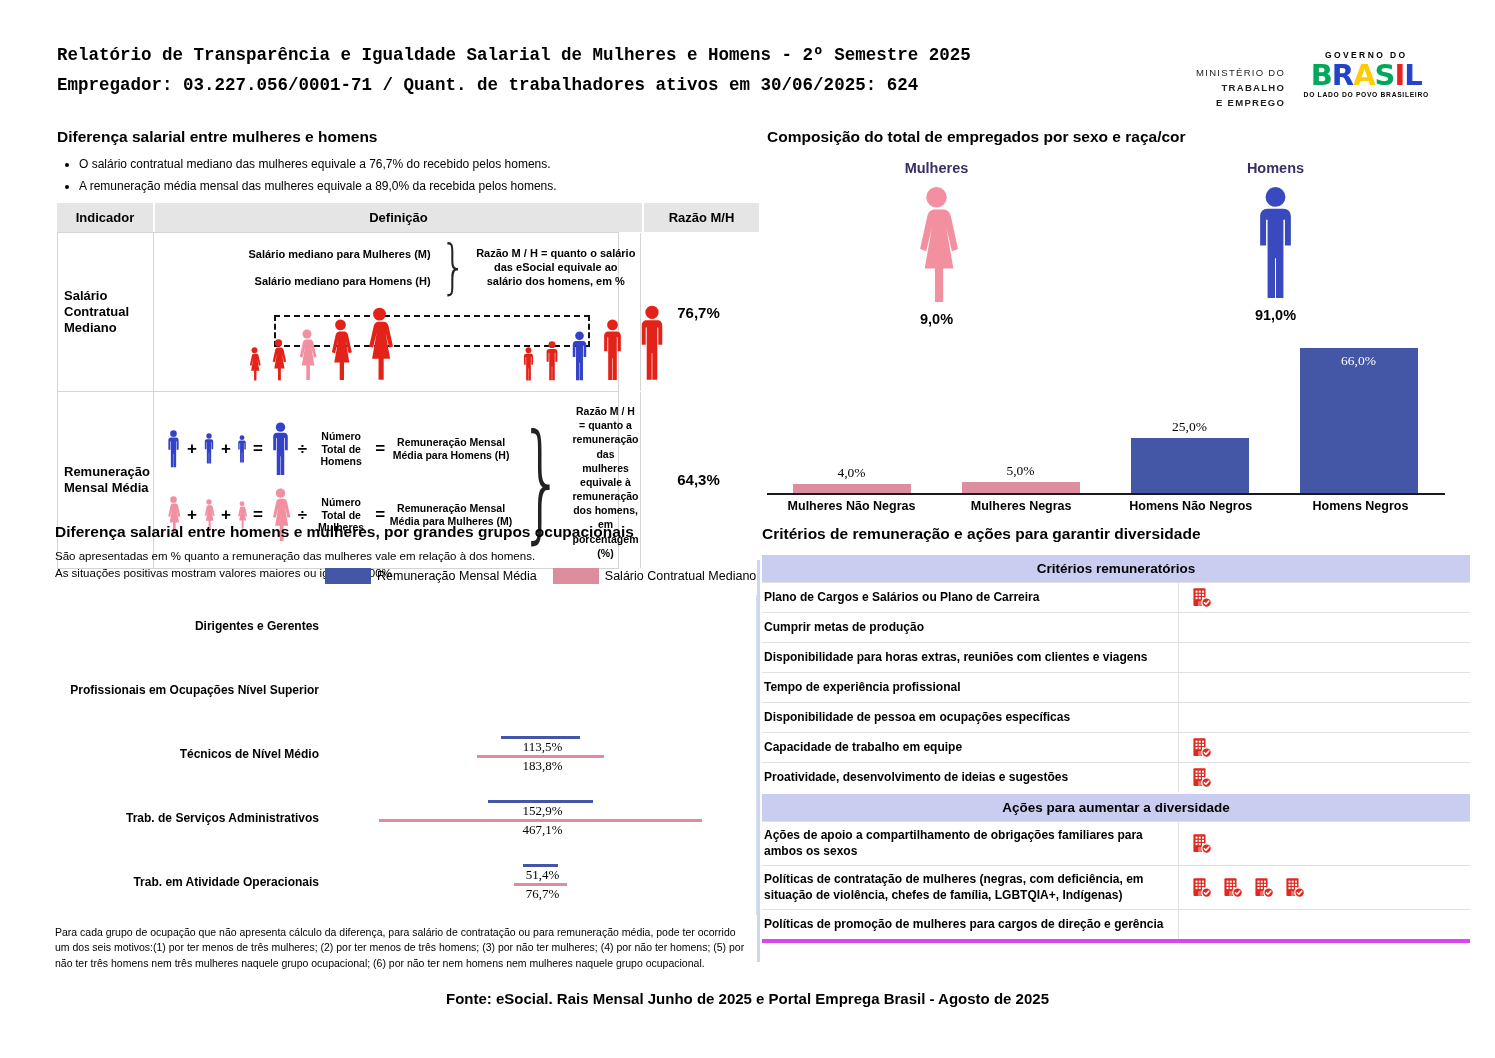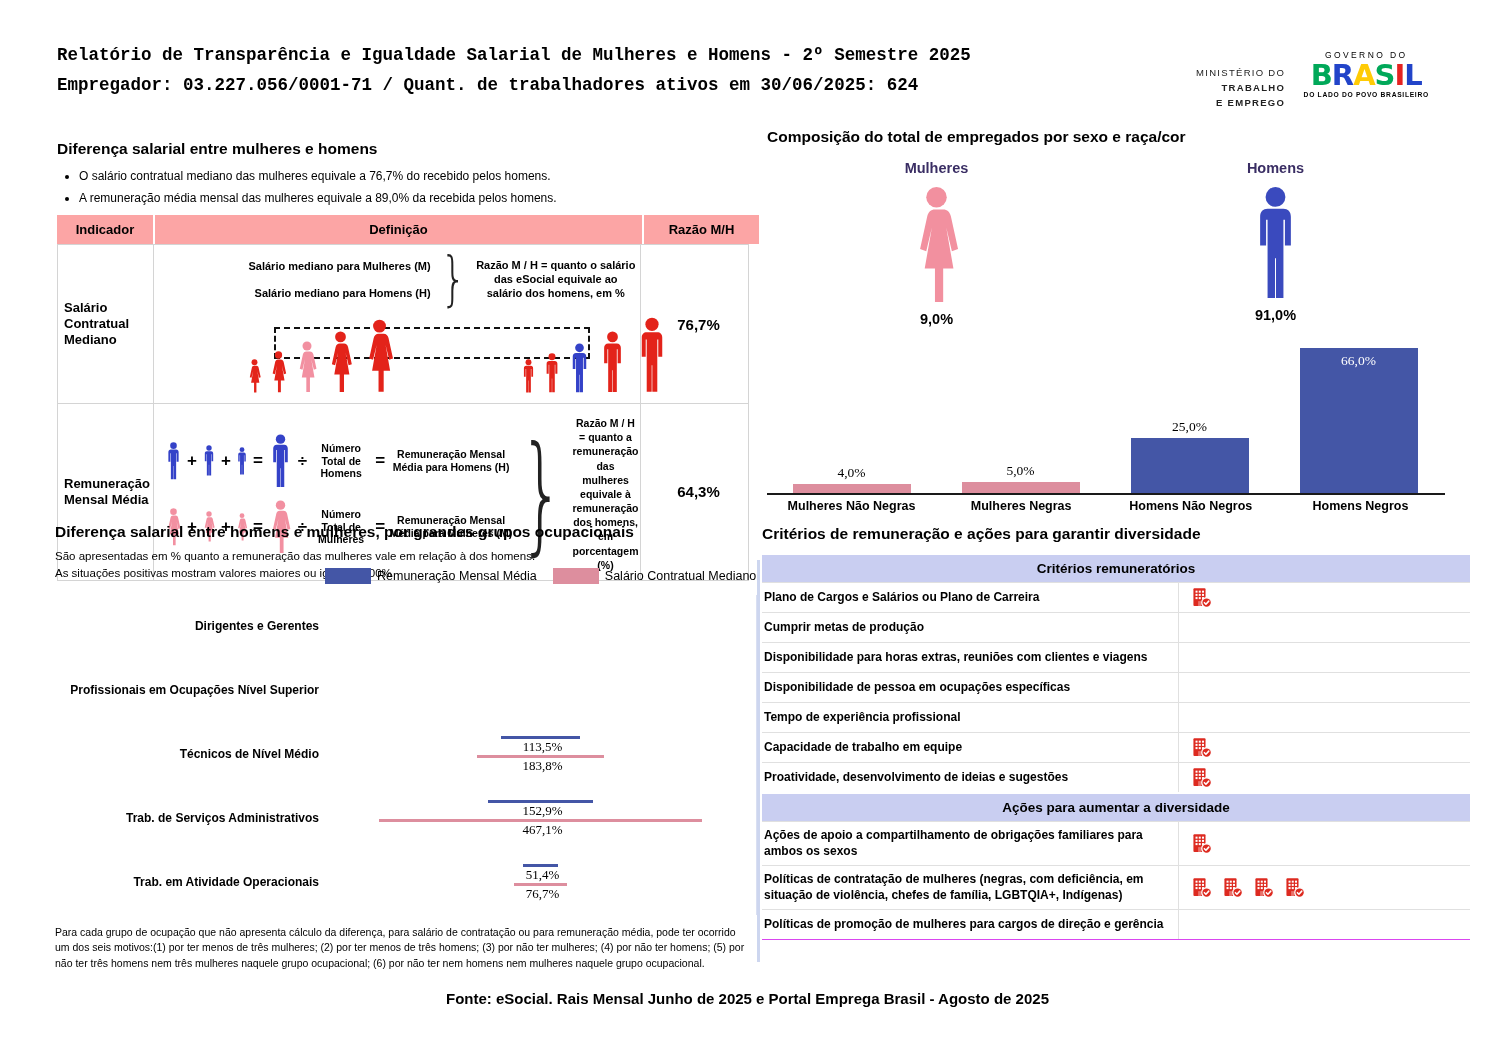--- a/index.html
+++ b/index.html
@@ -5,31 +5,31 @@
   html,body{margin:0;padding:0;background:#fff;}
   body{width:1495px;height:1058px;position:relative;font-family:"Liberation Sans",sans-serif;color:#000;overflow:hidden;}
   
   #hdr-title{position:absolute;left:57px;top:47px;}
   #hdr-title .t{font-size:17.5px;font-weight:bold;line-height:1;font-family:Liberation Mono, monospace;}
   #hdr-title .t + .t{margin-top:12px;}
   #gov{position:absolute;left:1196px;top:50px;display:flex;gap:14px;align-items:flex-start;}
   .ministry{text-align:right;font-size:9.5px;letter-spacing:1.3px;line-height:1.6;margin-top:15px;color:#222;}
   .ministry .b{font-weight:bold;}
   .brasil{width:134px;text-align:center;}
-  .brasil .gv{font-size:8.5px;font-weight:normal;letter-spacing:2.4px;}
+  .brasil .gv{font-size:8.5px;font-weight:bold;letter-spacing:2.4px;}
   .brasil .nm{font-size:29px;font-weight:900;line-height:1.05;font-family:"DejaVu Sans",sans-serif;letter-spacing:-1px;}
   .brasil .tg{font-size:6.7px;font-weight:bold;letter-spacing:0.7px;margin-top:1px;}
   .sec-title{font-size:15.5px;font-weight:bold;margin:0;}
   
-  #sec-gap{position:absolute;left:57px;top:128px;width:692px;margin-top:12px;}
+  #sec-gap{position:absolute;left:57px;top:128px;width:562px;}
   #gap-bullets{margin:11px 0 0 10px;padding-left:12px;font-size:12px;}
   #gap-bullets li{margin-bottom:8px;}
   #gap-table{margin-top:10px;}
   .gt-header{display:grid;grid-template-columns:96px 487px 115px;gap:2px;}
-  .gt-header>div{background:#fca5a5;font-weight:bold;font-size:13px;text-align:center;padding:7px 4px;}
+  .gt-header>div{background:#e5e5e5;font-weight:bold;font-size:13px;text-align:center;padding:7px 4px;}
   .gt-body{border:1px solid #d4d4d4;}
   .gt-row{display:grid;grid-template-columns:96px 487px 115px;}
   .gt-row + .gt-row{border-top:1px solid #d4d4d4;}
   .cell-ind{border-right:1px solid #d4d4d4;font-weight:bold;font-size:13px;padding:6px 3px 6px 6px;display:flex;align-items:center;line-height:1.25;}
   .cell-def{border-right:1px solid #d4d4d4;position:relative;padding:8px 4px 4px 4px;}
   .cell-ratio{display:flex;align-items:center;justify-content:center;font-weight:bold;font-size:15px;}
   .md-top{display:flex;align-items:center;gap:4px;margin-left:48px;}
   .md-labels{width:238px;text-align:right;font-size:11px;font-weight:bold;display:flex;flex-direction:column;gap:15px;}
   .brace{font-family:"DejaVu Sans",sans-serif;font-weight:100;color:#222;}
   .md-brace{font-size:58px;line-height:0.9;transform:scaleX(0.7);}
@@ -73,21 +73,21 @@
   .occ-row{height:64px;display:flex;align-items:center;}
   .occ-label{width:264px;text-align:right;font-weight:bold;font-size:12px;padding-right:6px;line-height:1.2;}
   .occ-bars{flex:1;}
   .bar-line{display:flex;align-items:center;height:19px;flex-direction:column;}
   .bar{height:19px;}
   .bar-val{font-family:"Liberation Serif",serif;font-size:13px;margin-left:4px;white-space:nowrap;}
   .occ-foot{font-size:10.5px;line-height:1.5;margin-top:10px;width:698px;}
   #artifact{position:absolute;left:757px;top:560px;width:3px;height:402px;background:#cdd6ef;}
   
   #sec-crit{position:absolute;left:762px;top:525px;width:708px;}
-  #crit-table{margin-top:12px;border-bottom:1px solid #d946ef;}
+  #crit-table{margin-top:12px;border-bottom:4px solid #d946ef;}
   .crit-band{background:#C9CEF1;text-align:center;font-weight:bold;font-size:13.5px;padding:6px 0;margin-top:2px;}
   .crit-row{display:flex;align-items:stretch;border-top:1px solid #e0e0e0;min-height:29px;}
   .crit-label{width:416px;font-weight:bold;font-size:12px;padding:6px 14px 6px 2px;box-sizing:border-box;line-height:1.3;display:flex;align-items:center;}
   .crit-icons{flex:1;border-left:1px solid #e0e0e0;display:flex;align-items:center;gap:10px;padding-left:12px;}
   
   #footer{position:absolute;left:0;right:0;top:990px;text-align:center;font-weight:bold;font-size:15px;}
 </style>
 </head>
 <body>
 
@@ -402,28 +402,28 @@
       </div>
       <div class="crit-row">
         <div class="crit-label">Cumprir metas de produção</div>
         <div class="crit-icons"></div>
       </div>
       <div class="crit-row">
         <div class="crit-label">Disponibilidade para horas extras, reuniões com clientes e viagens</div>
         <div class="crit-icons"></div>
       </div>
       <div class="crit-row">
+        <div class="crit-label">Tempo de experiência profissional</div>
+        <div class="crit-icons"></div>
+      </div>
+      <div class="crit-row">
         <div class="crit-label">Disponibilidade de pessoa em ocupações específicas</div>
         <div class="crit-icons"></div>
       </div>
       <div class="crit-row">
-        <div class="crit-label">Tempo de experiência profissional</div>
-        <div class="crit-icons"></div>
-      </div>
-      <div class="crit-row">
         <div class="crit-label">Capacidade de trabalho em equipe</div>
         <div class="crit-icons">
           <svg width="21" height="21" viewBox="0 0 26 26" style="display:block">
     <rect x="3" y="1.5" width="15" height="22" rx="1.2" fill="#DD2A20"></rect>
     <rect x="5.6" y="4.5" width="2.5" height="2.5" fill="#fff"></rect>
             <rect x="9.6" y="4.5" width="2.5" height="2.5" fill="#fff"></rect>
             <rect x="13.6" y="4.5" width="2.5" height="2.5" fill="#fff"></rect>
             <rect x="5.6" y="8.5" width="2.5" height="2.5" fill="#fff"></rect>
             <rect x="9.6" y="8.5" width="2.5" height="2.5" fill="#fff"></rect>
             <rect x="13.6" y="8.5" width="2.5" height="2.5" fill="#fff"></rect>

